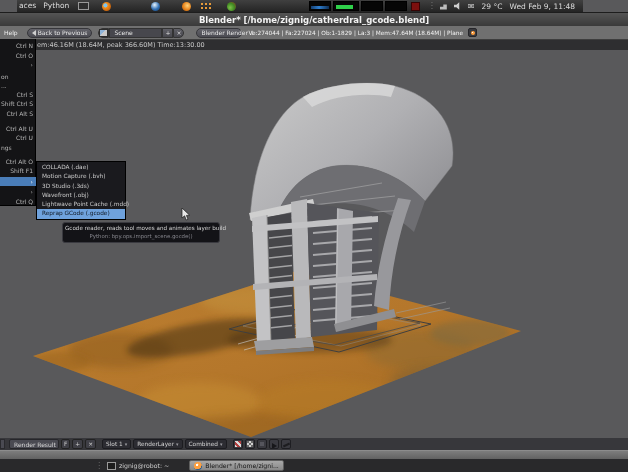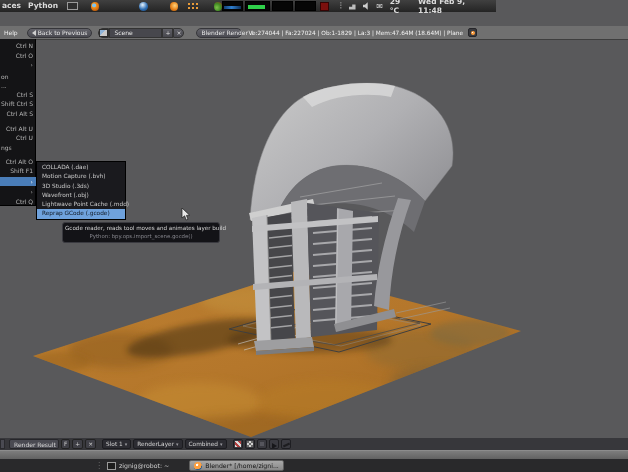--- a/index.html
+++ b/index.html
@@ -1,22 +1,22 @@
 <!DOCTYPE html>
 <html><head>
 <meta charset="utf-8">
 <style>
   html,body{margin:0;padding:0;background:#000;}
   body{font-family:"DejaVu Sans",sans-serif;}
   #screen{position:relative;width:628px;height:472px;overflow:hidden;background:#59595b;}
   .abs{position:absolute;}
 
   
-  #top-panel{left:0;top:0;width:496px;height:12px;background:linear-gradient(#404040,#242424);
-    display:flex;align-items:center;font-size:7.5px;color:#dcdcdc;z-index:4;font-weight:bold;}
+  #top-panel{left:17px;top:0;width:566px;height:12px;background:linear-gradient(#404040,#242424);
+    display:flex;align-items:center;font-size:7.5px;color:#dcdcdc;z-index:4;}
   #top-panel .mlabel{line-height:12px;}
   .win-ico{width:11px;height:8px;background:#2e2e2e;border:1px solid #9a9a9a;box-sizing:border-box;}
   .orb{width:9px;height:9px;border-radius:50%;}
   .ff{background:radial-gradient(circle at 38% 38%,#7cc4f0 0 22%,#f28f1c 30%,#b85407 85%);}
   .blue-ico{background:radial-gradient(circle at 40% 32%,#e8f4fd,#2f6fb4 55%,#17406f);}
   .orange-ico{background:radial-gradient(circle at 60% 40%,#ffd27a,#e8821a 55%,#a4540a);}
   .dots-ico{width:11px;height:8px;background-image:radial-gradient(#e89b3a 1px,transparent 1.3px);
     background-size:4px 4px;background-position:0 0;}
   .green-ico{background:radial-gradient(circle at 35% 62%,#7ec14a,#3f8a22 52%,#9b2f1f);}
   .applet{height:10px;background:#060606;border:1px solid #000;position:relative;box-sizing:border-box;}
@@ -131,20 +131,23 @@
     <span class="applet" style="margin-left:2px;width:22px"></span>
     <span class="red-ico" style="margin-left:4px"></span>
     <span class="vsep" style="margin-left:8px">⋮</span>
     <span class="net-ico" style="margin-left:4px"></span>
     <span class="spk" style="margin-left:7px"></span>
     <span style="margin-left:6px;font-size:8px;color:#d8d8d8">✉</span>
     <span style="margin-left:7px">29 °C</span>
     <span style="margin-left:7px;margin-right:8px">Wed Feb 9, 11:48</span>
   </div>
 
+  <div id="titlebar" class="abs">
+    <span class="t">Blender* [/home/zignig/catherdral_gcode.blend]</span>
+  </div>
 
   <div id="info-header" class="abs">
     <span style="margin-left:4px">Help</span>
     <span class="hbtn" style="margin-left:9px">
       <span class="back-arrow"></span>
       <span>Back to Previous</span>
     </span>
     <span class="hsq" style="margin-left:6px;border-radius:6px 0 0 6px">
       <span class="pic-ico"></span>
     </span>
@@ -154,20 +157,23 @@
     <span class="hsq">+</span>
     <span class="hsq" style="border-radius:0 6px 6px 0">×</span>
     <span class="hbtn" style="margin-left:12px;width:46px;justify-content:space-between">
       <span>Blender Render</span>
       <span style="font-size:5.5px;color:#bbb">↕</span>
     </span>
     <span class="stats-txt">Ve:274044 | Fa:227024 | Ob:1-1829 | La:3 | Mem:47.64M (18.64M) | Plane</span>
     <span class="blend-ico" style="margin-left:5px"></span>
   </div>
 
+  <div id="stats-strip" class="abs">
+    <span>em:46.16M (18.64M, peak 366.60M) Time:13:30.00</span>
+  </div>
 
   <div id="viewport" class="abs">
     <svg width="628" height="388" viewBox="0 0 628 388">
       <defs>
         <linearGradient id="gPlane" x1="0" y1="0" x2="1" y2="1">
           <stop offset="0" stop-color="#bc7f31"></stop>
             <stop offset="0.5" stop-color="#b5772b"></stop>
             <stop offset="1" stop-color="#a06722"></stop>
         </linearGradient>
         <linearGradient id="gHood" x1="0" y1="0" x2="1" y2="0.8">

